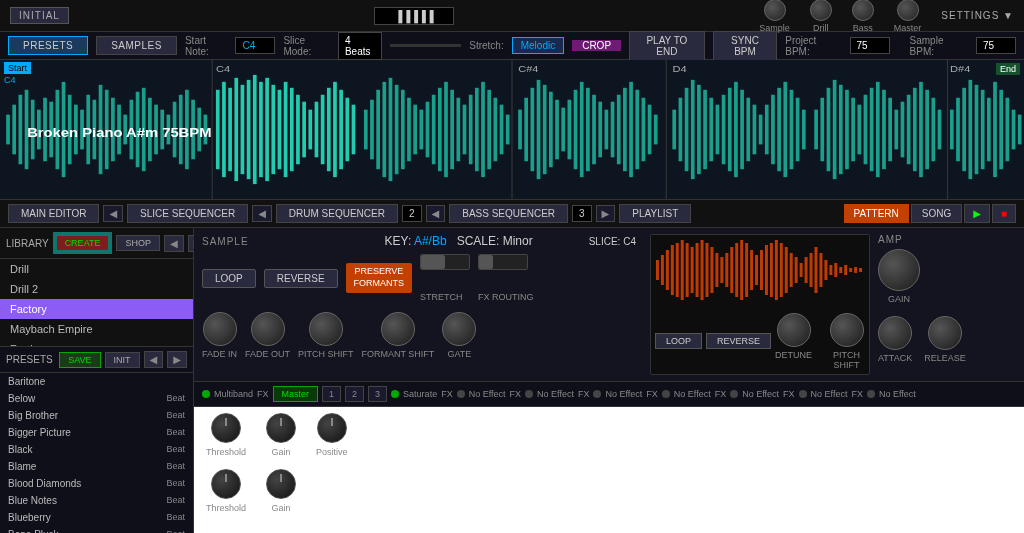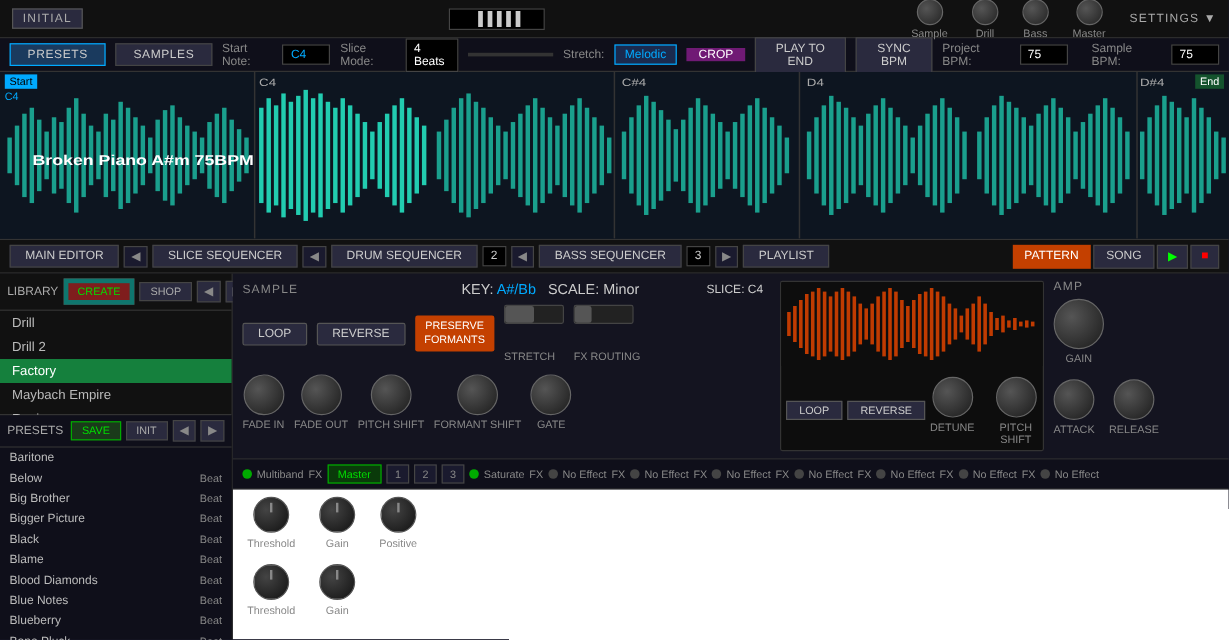--- a/index.html
+++ b/index.html
@@ -278,21 +278,21 @@
     .library-list {
       flex: 1;
       overflow-y: auto;
     }
     .library-item {
       padding: 4px 10px;
       font-size: 11px;
       color: #bbb;
       cursor: pointer;
     }
-    .library-item.active { background: #15803d; color: #fff; }
+    .library-item.active { background: #8b5cf6; color: #fff; }
 
     
     .presets-panel {
       border-top: 1px solid #333;
       background: #0f0f1a;
     }
     .presets-header {
       display: flex;
       align-items: center;
       padding: 4px 6px;

